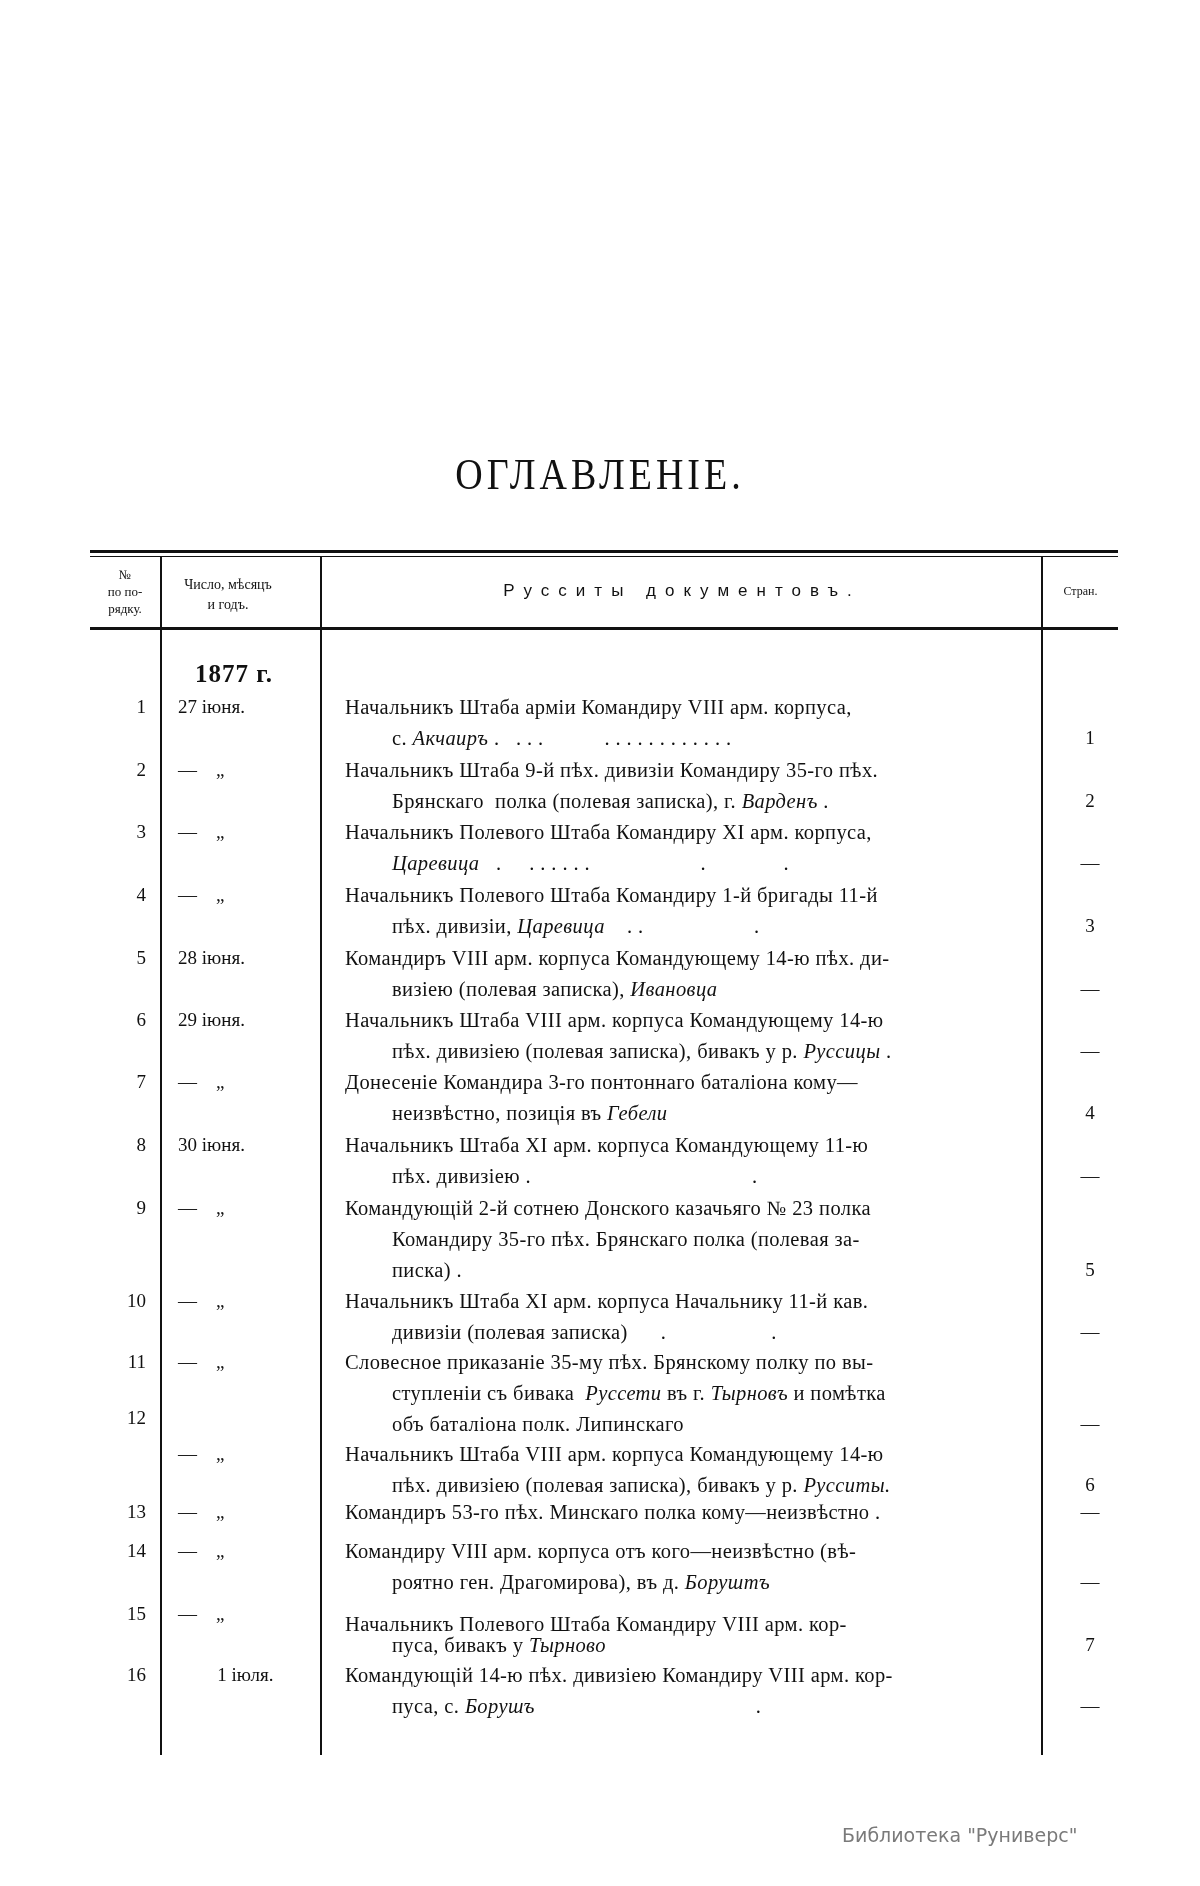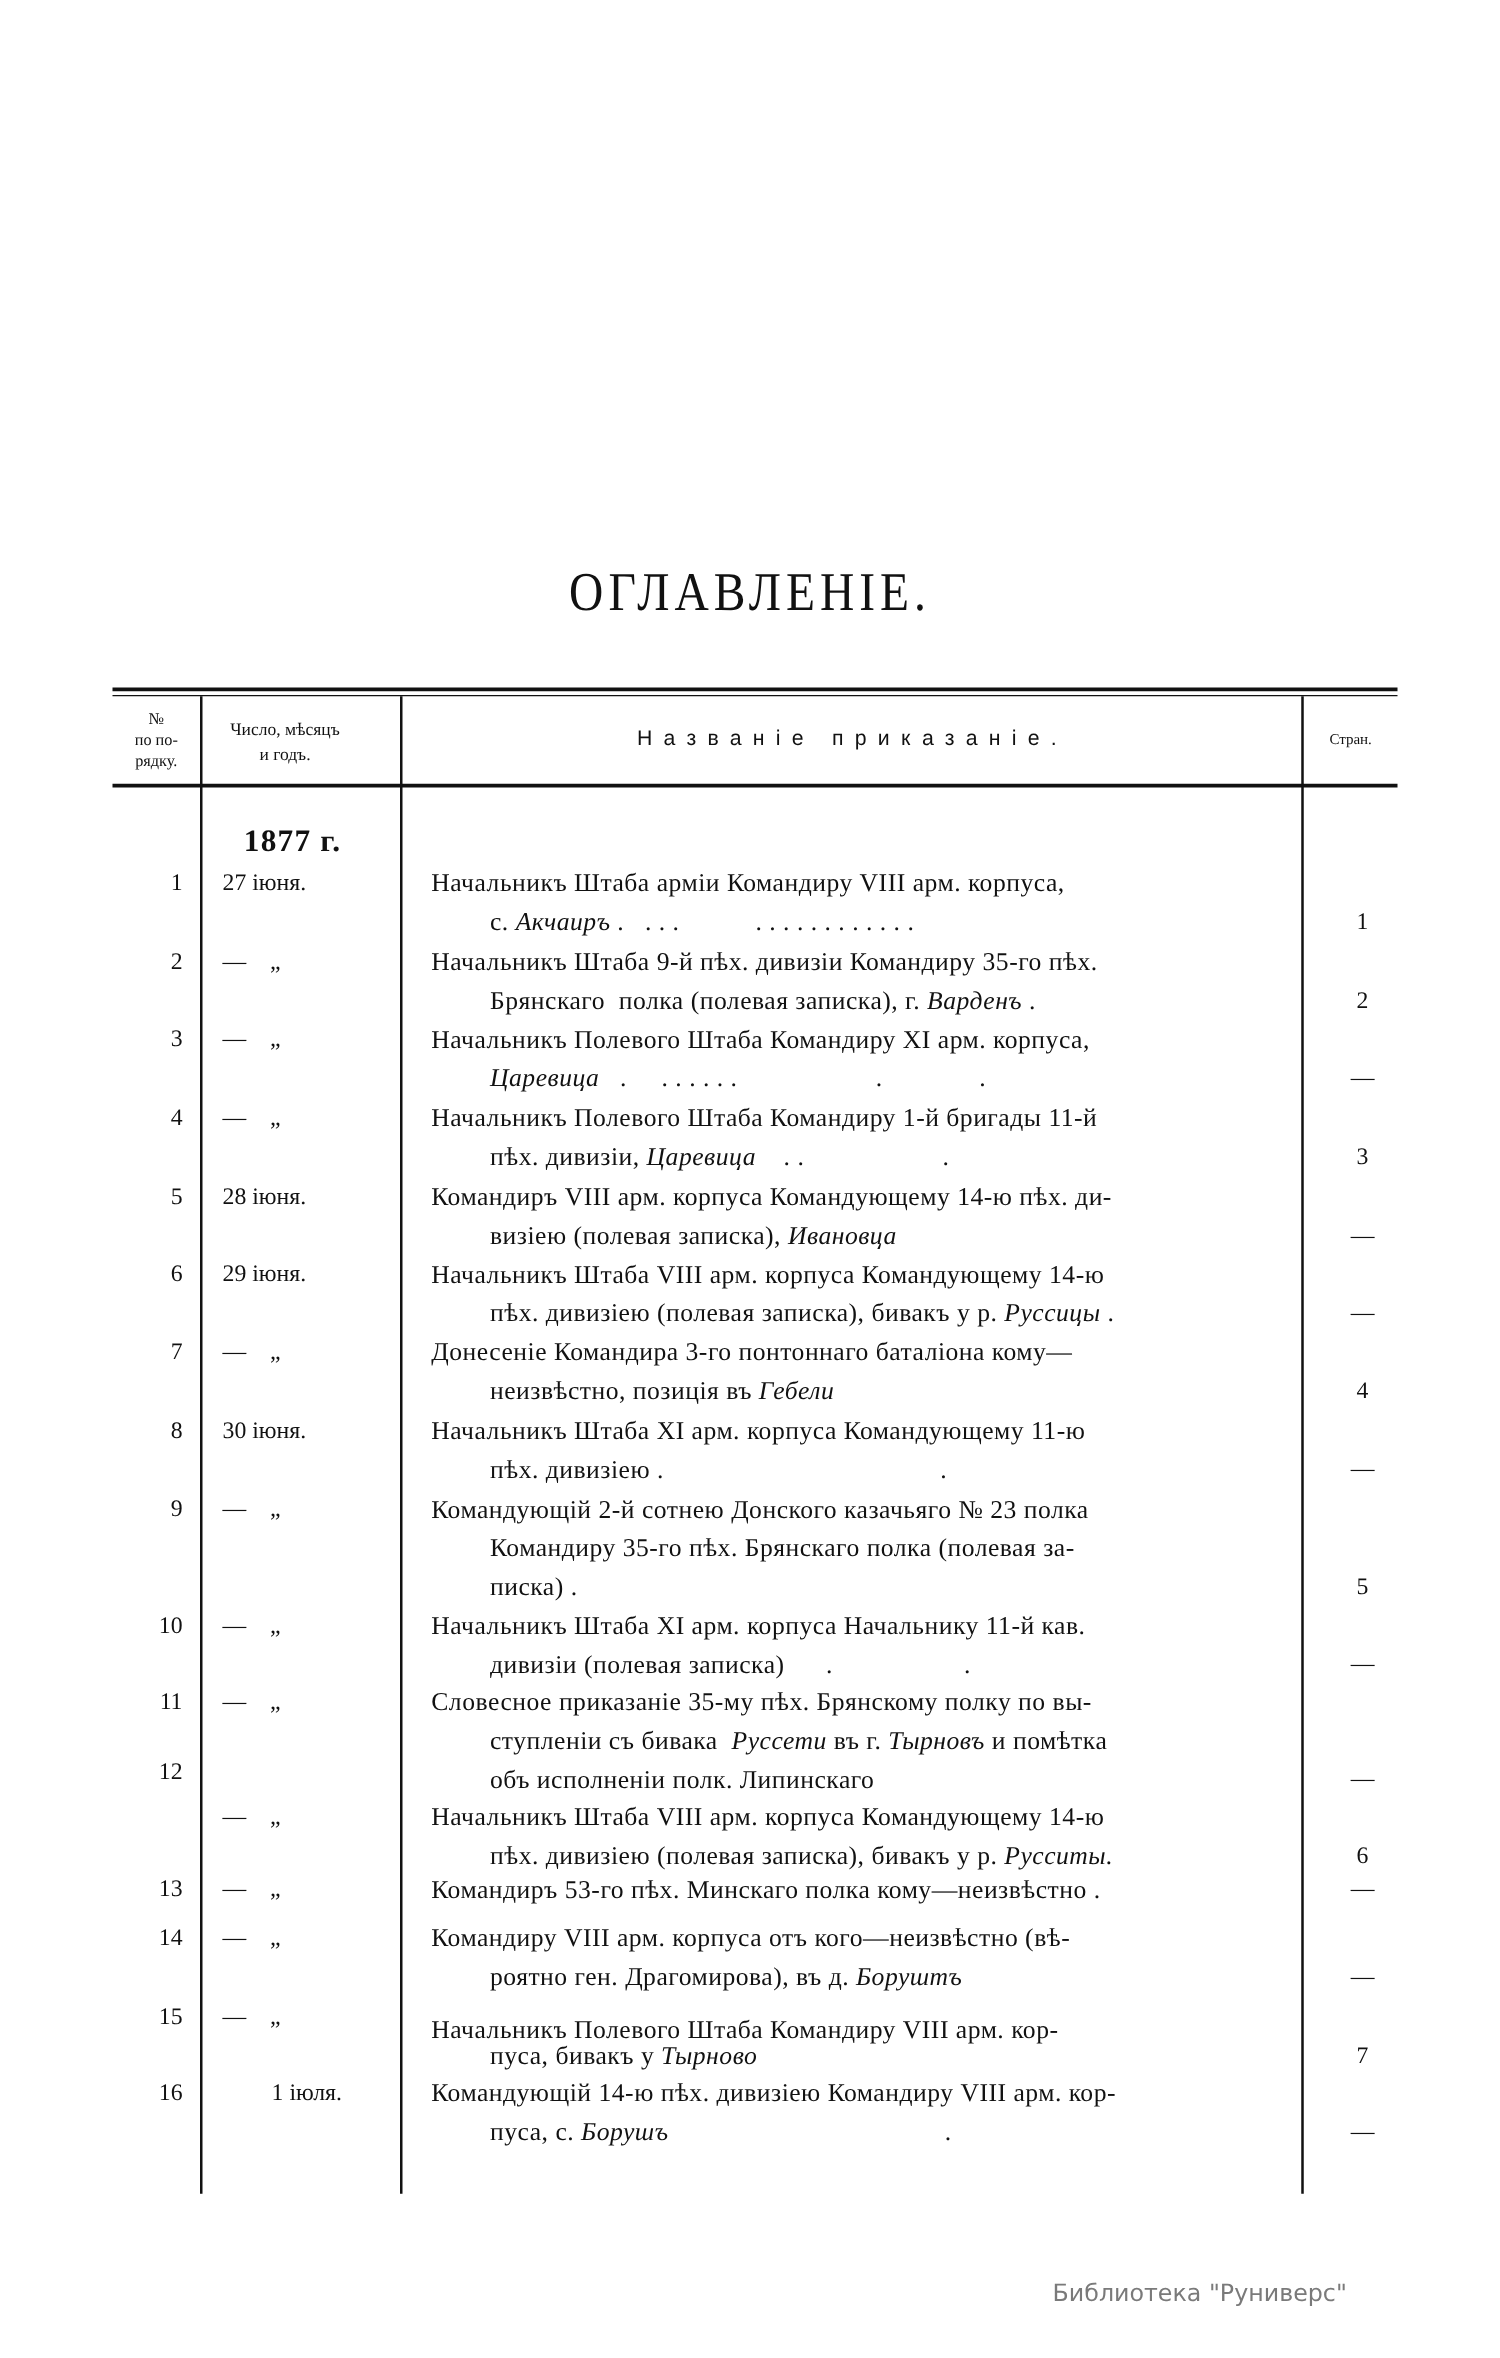--- a/index.html
+++ b/index.html
@@ -43,21 +43,21 @@
 
 <div class="hdr" style="left:90px; width:70px; top:566px;">
   <div>№</div>
   <div>по по-</div>
   <div>рядку.</div>
 </div>
 <div class="hdr" style="left:162px; width:132px; top:575px; font-size:14px; line-height:20px;">
   <div>Число, мѣсяцъ</div>
   <div>и годъ.</div>
 </div>
-<div class="hdr-main">Названіе приказаніе.</div>
+<div class="hdr-main">Русситы документовъ.</div>
 <div class="hdr" style="left:1043px; width:75px; top:583px; font-size:12px;">Стран.</div>
 
 <div class="year">1877 г.</div>
 
 <div id="entries">
     <div class="num" style="top: 696px;">1</div>
     <div class="date" style="top: 696px; white-space: pre;">27 іюня.</div>
     <div class="line" style="top: 696px; left: 345px; white-space: pre;">Начальникъ Штаба арміи Командиру VIII арм. корпуса,</div>
     <div class="line" style="top: 727px; left: 392px; white-space: pre;">с. <i>Акчаиръ</i> .   . . .           . . . . . . . . . . . .</div>
     <div class="page" style="top: 727px;">1</div>
@@ -104,21 +104,21 @@
     <div class="page" style="top: 1259px;">5</div>
     <div class="num" style="top: 1290px;">10</div>
     <div class="date" style="top: 1290px; white-space: pre;">—    „</div>
     <div class="line" style="top: 1290px; left: 345px; white-space: pre;">Начальникъ Штаба XI арм. корпуса Начальнику 11-й кав.</div>
     <div class="line" style="top: 1321px; left: 392px; white-space: pre;">дивизіи (полевая записка)      .                   .</div>
     <div class="page" style="top: 1321px;">—</div>
     <div class="num" style="top: 1351px;">11</div>
     <div class="date" style="top: 1351px; white-space: pre;">—    „</div>
     <div class="line" style="top: 1351px; left: 345px; white-space: pre;">Словесное приказаніе 35-му пѣх. Брянскому полку по вы-</div>
     <div class="line" style="top: 1382px; left: 392px; white-space: pre;">ступленіи съ бивака  <i>Руссети</i> въ г. <i>Тырновъ</i> и помѣтка</div>
-    <div class="line" style="top: 1413px; left: 392px; white-space: pre;">объ исполненіи полк. Липинскаго</div>
+    <div class="line" style="top: 1413px; left: 392px; white-space: pre;">объ баталіона полк. Липинскаго</div>
     <div class="page" style="top: 1413px;">—</div>
     <div class="num" style="top: 1407px;">12</div>
     <div class="date" style="top: 1443px; white-space: pre;">—    „</div>
     <div class="line" style="top: 1443px; left: 345px; white-space: pre;">Начальникъ Штаба VIII арм. корпуса Командующему 14-ю</div>
     <div class="line" style="top: 1474px; left: 392px; white-space: pre;">пѣх. дивизіею (полевая записка), бивакъ у р. <i>Русситы.</i></div>
     <div class="page" style="top: 1474px;">6</div>
     <div class="num" style="top: 1501px;">13</div>
     <div class="date" style="top: 1501px; white-space: pre;">—    „</div>
     <div class="line" style="top: 1501px; left: 345px; white-space: pre;">Командиръ 53-го пѣх. Минскаго полка кому—неизвѣстно .</div>
     <div class="page" style="top: 1501px;">—</div>

